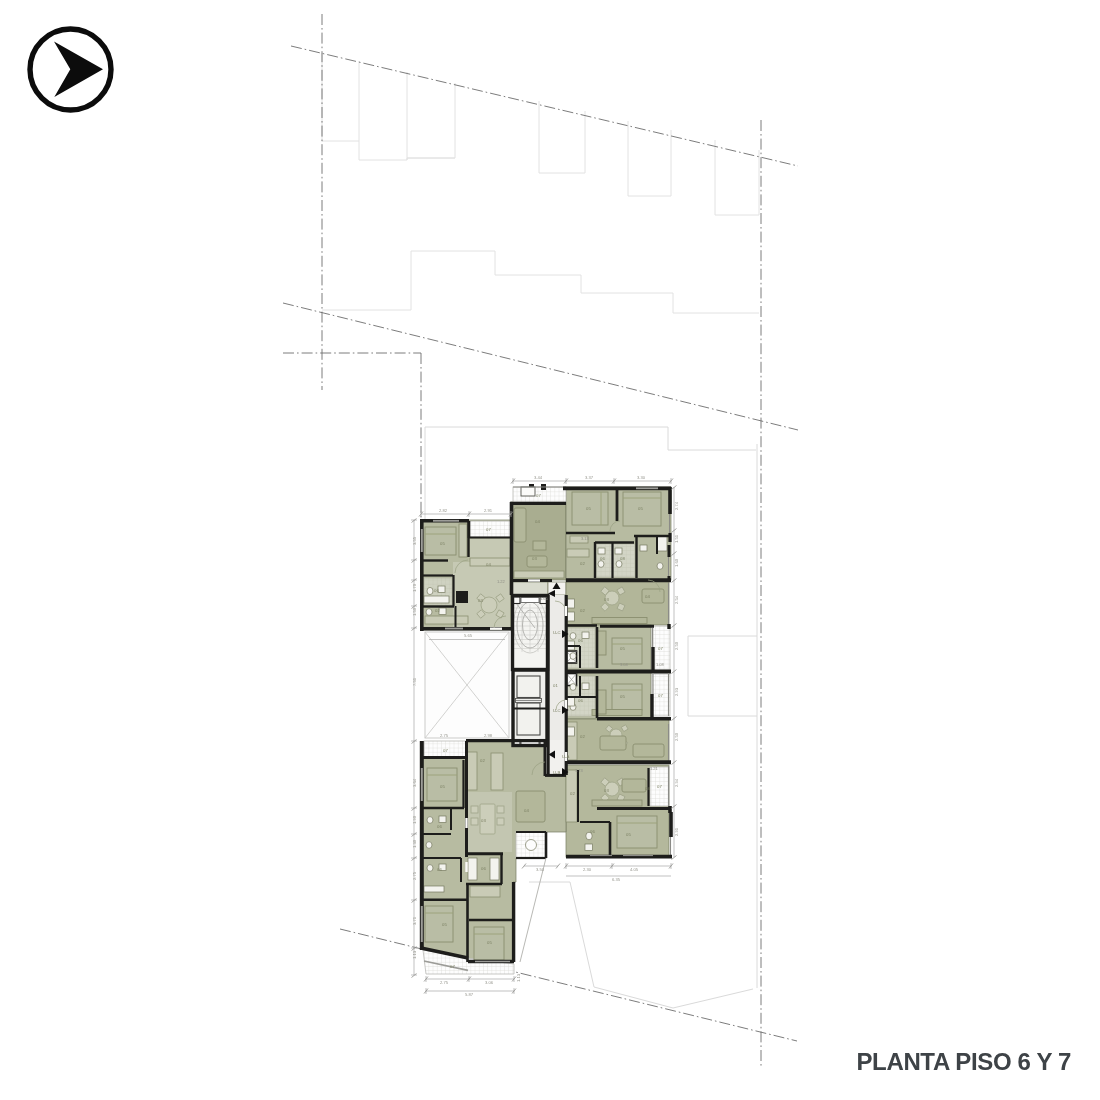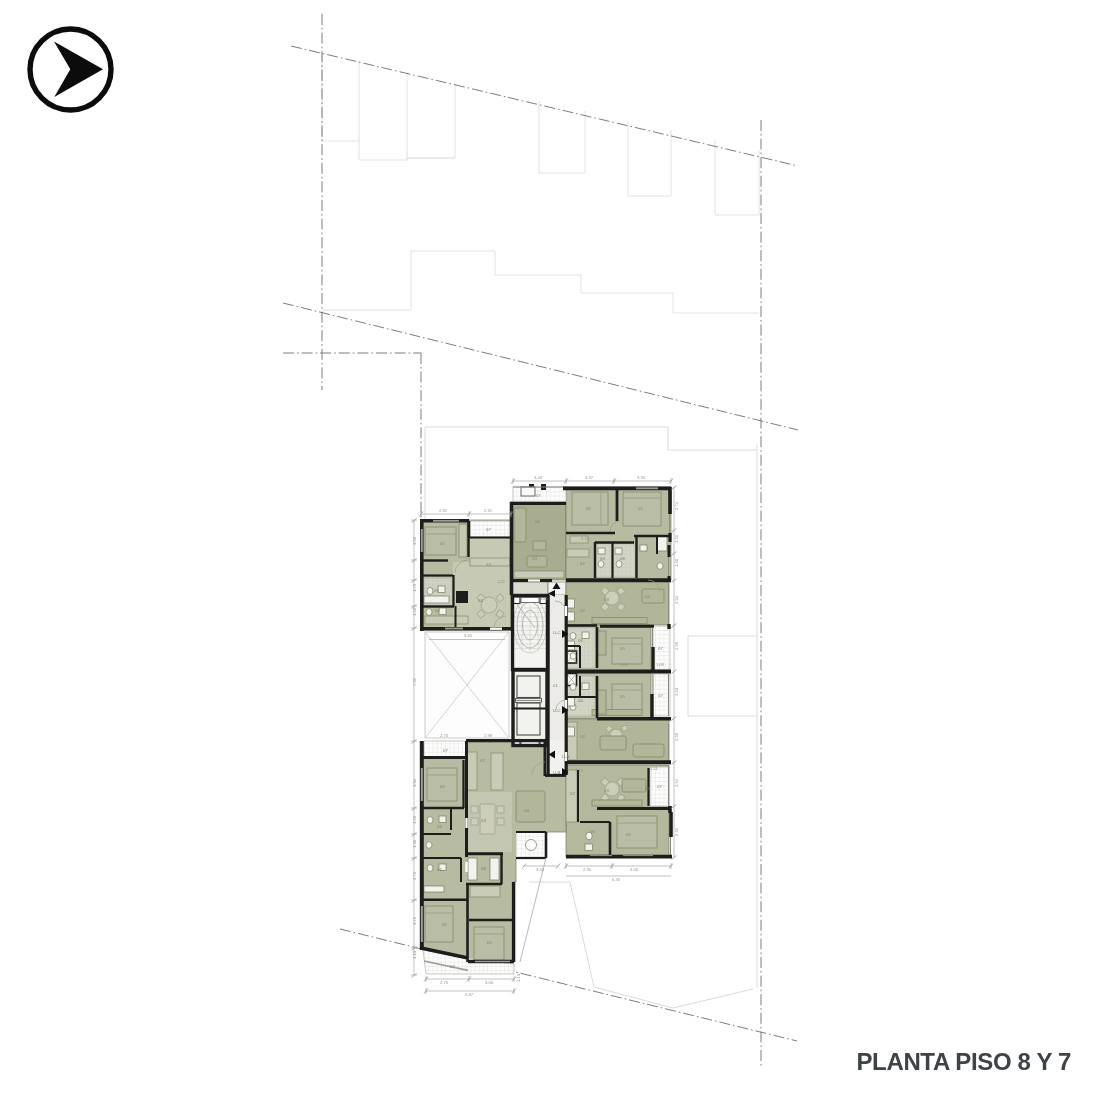--- a/index.html
+++ b/index.html
@@ -564,14 +564,14 @@
   <text x="553" y="712">U-C</text>
   <text x="562" y="758">U-A</text>
   <text x="553" y="774">U-B</text>
 </g>
 
 <g id="icon">
   <circle cx="70.5" cy="69.5" r="40.5" fill="none" stroke="#0c0c0c" stroke-width="5.4"></circle>
   <path d="M54 41.5L103 69.3L54.3 97L70.3 69.3Z" fill="#0c0c0c"></path>
 </g>
 </svg>
-<div class="title">PLANTA PISO 8 Y 7</div>
+<div class="title">PLANTA PISO 6 Y 7</div>
 </div>
 
 </body></html>

